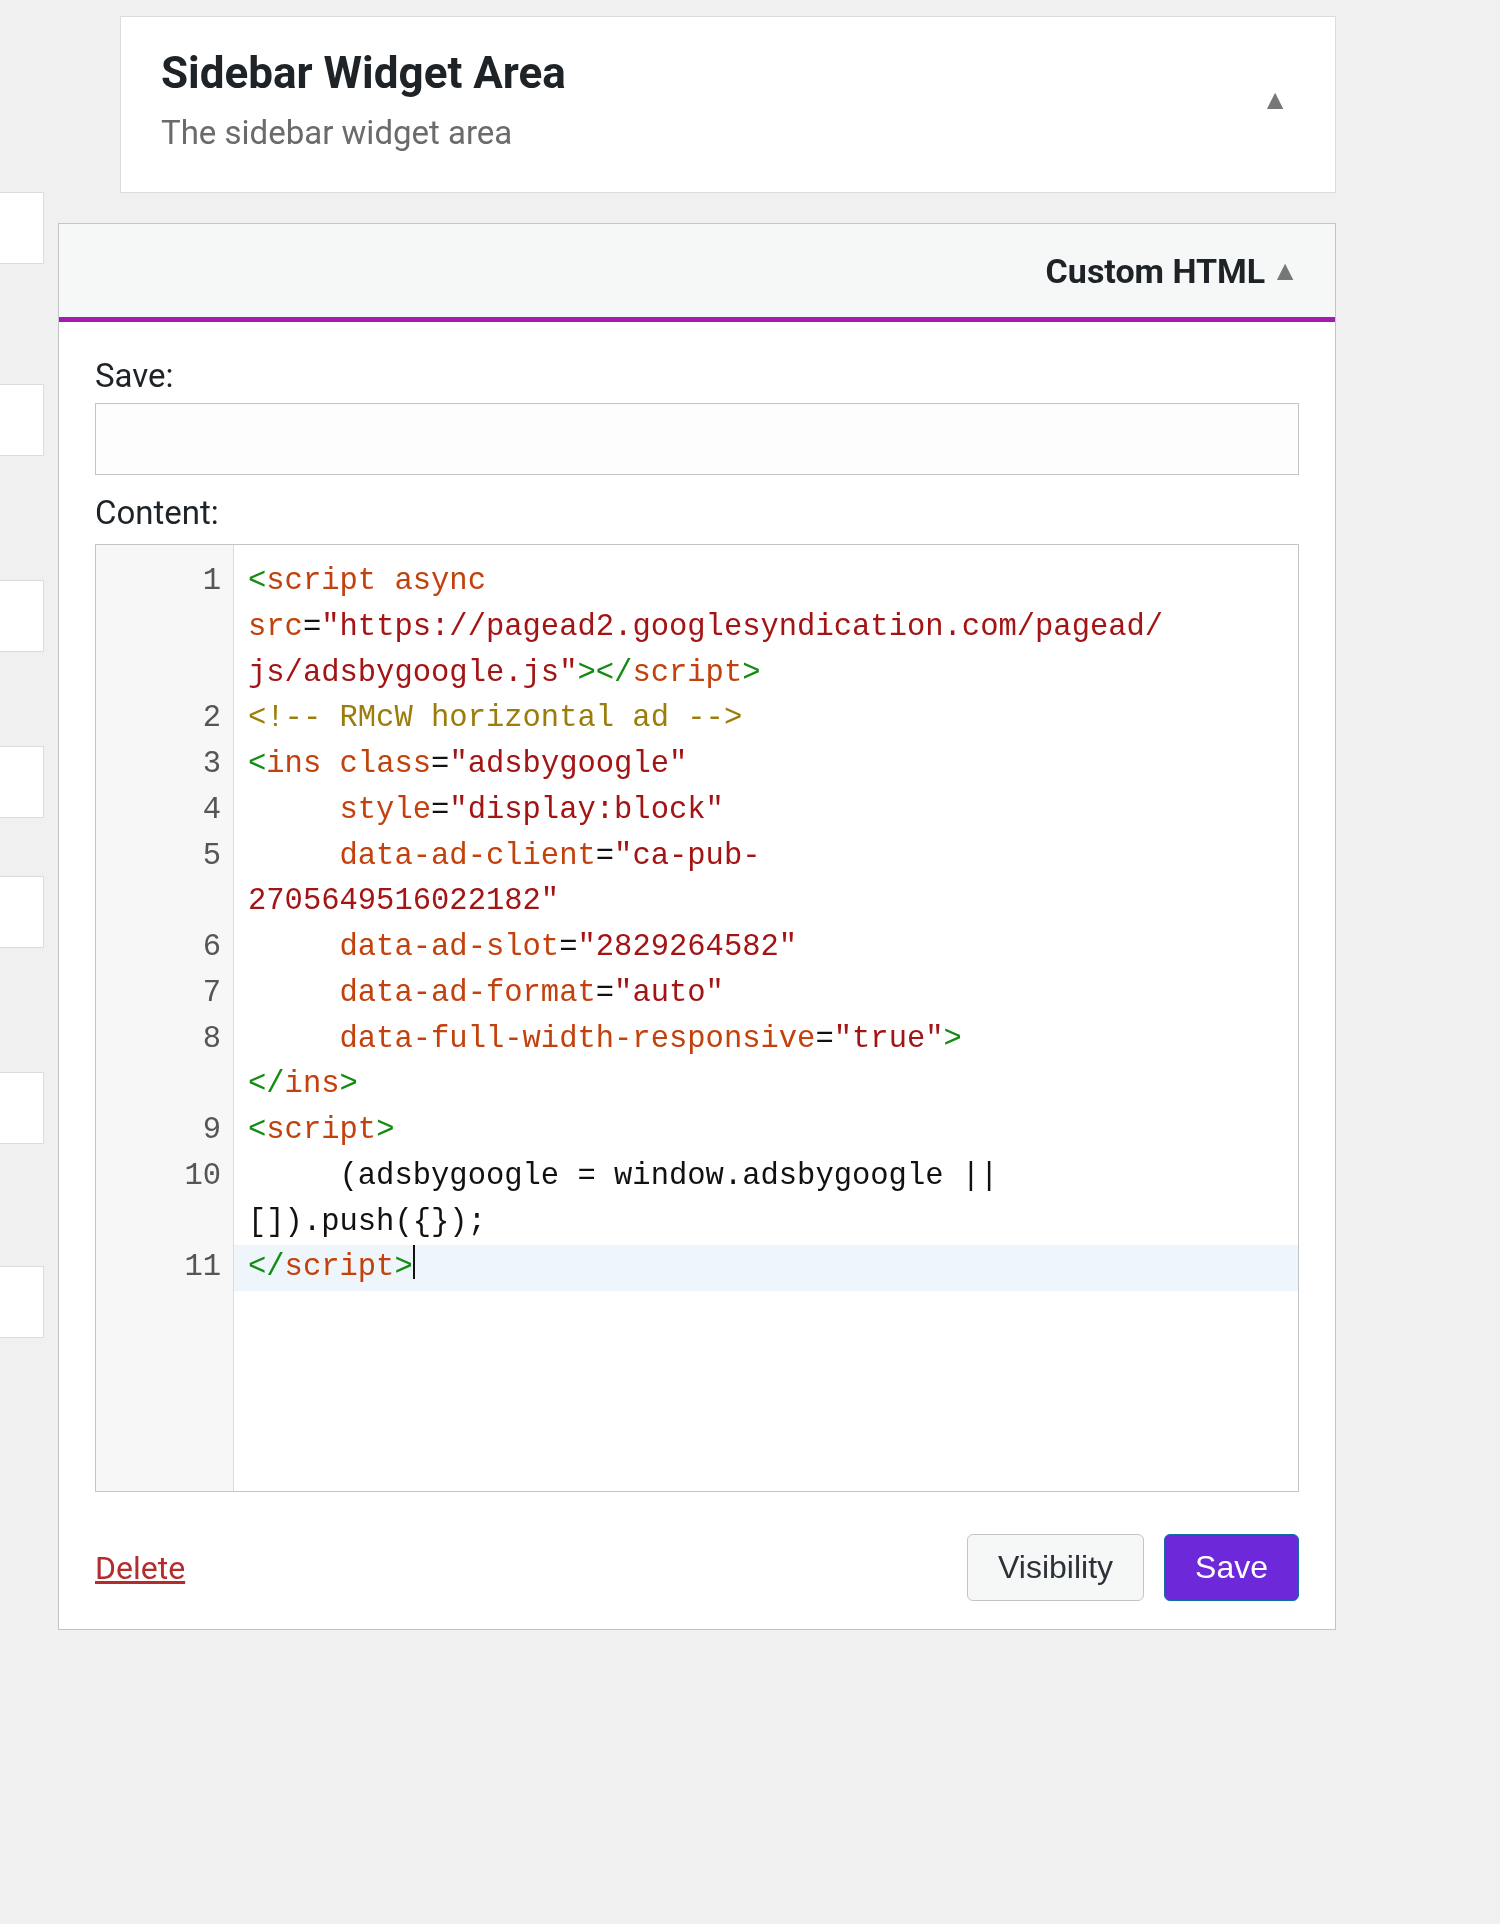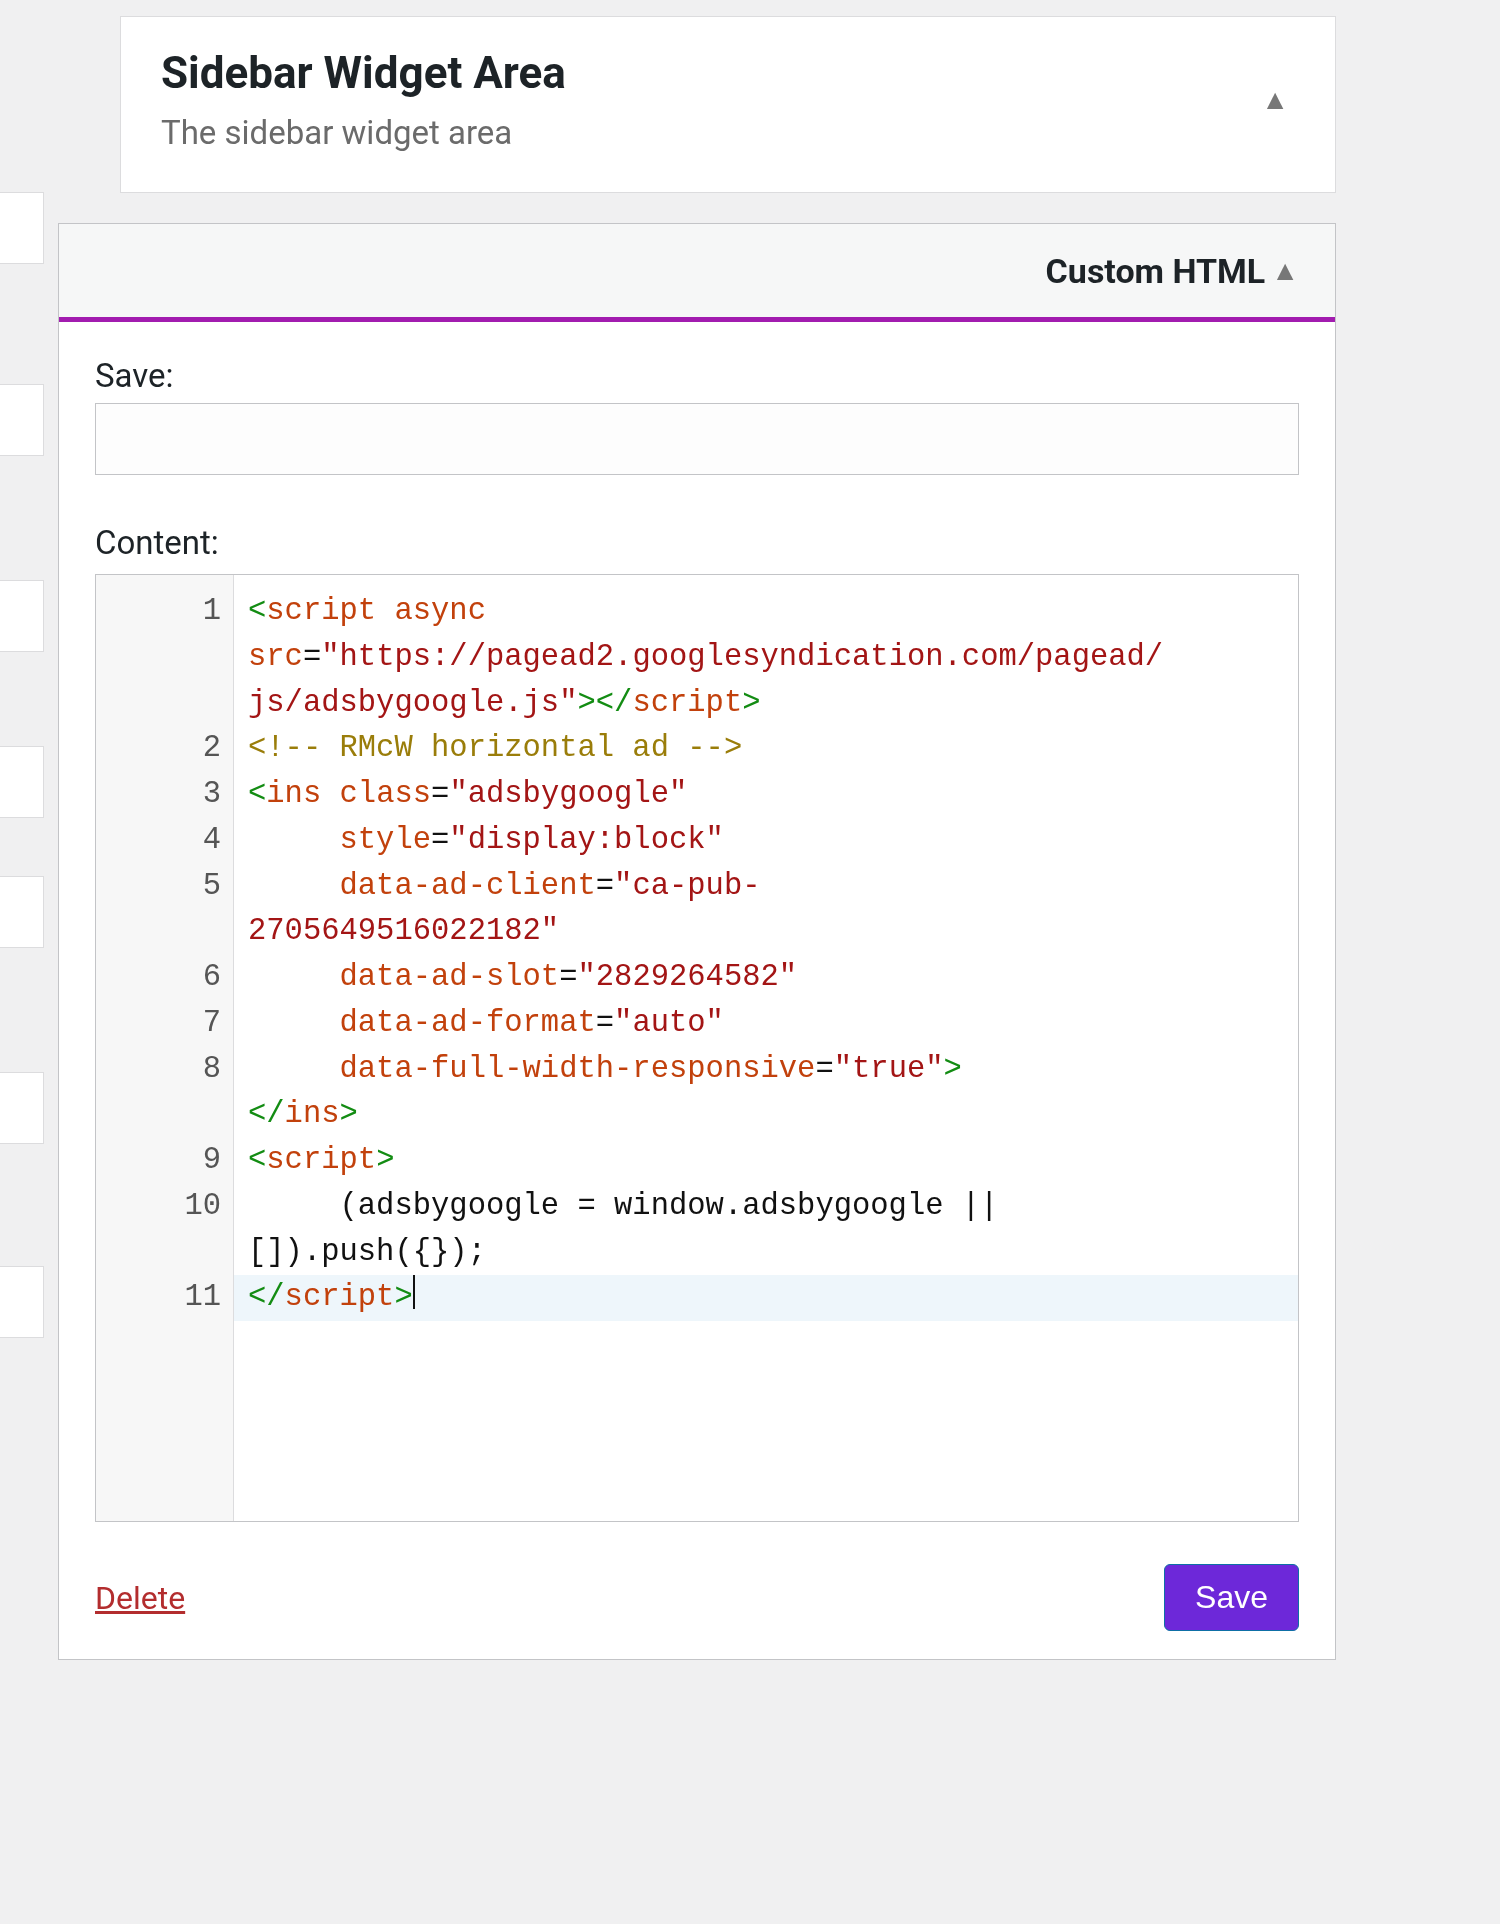--- a/index.html
+++ b/index.html
@@ -94,21 +94,21 @@
   }
   .text-input {
     width: 100%;
     height: 72px;
     border: 1px solid #c3c4c7;
     background: #fdfdfd;
     font-size: 28px;
     padding: 6px 12px;
   }
 
-  .content-wrap { margin-top: 48px; }
+  .content-wrap { margin-top: 18px; }
 
   .code-editor {
     margin-top: 12px;
     border: 1px solid #c3c4c7;
     display: flex;
     height: 948px;
     overflow: hidden;
     font-family: ui-monospace, SFMono-Regular, Menlo, Consolas, "Liberation Mono", monospace;
     font-size: 30.5px;
     line-height: 1.5;
@@ -240,17 +240,18 @@
 11
 </div>
           <div class="code" id="code"><span class="punct">&lt;</span><span class="tag">script</span> <span class="attr">async</span><br><span class="attr">src</span><span class="plain">=</span><span class="str">"https://pagead2.googlesyndication.com/pagead/</span><br><span class="str">js/adsbygoogle.js"</span><span class="punct">&gt;&lt;/</span><span class="tag">script</span><span class="punct">&gt;</span><br><span class="cmt">&lt;!-- RMcW horizontal ad --&gt;</span><br><span class="punct">&lt;</span><span class="tag">ins</span> <span class="attr">class</span><span class="plain">=</span><span class="str">"adsbygoogle"</span><br>     <span class="attr">style</span><span class="plain">=</span><span class="str">"display:block"</span><br>     <span class="attr">data-ad-client</span><span class="plain">=</span><span class="str">"ca-pub-</span><br><span class="str">2705649516022182"</span><br>     <span class="attr">data-ad-slot</span><span class="plain">=</span><span class="str">"2829264582"</span><br>     <span class="attr">data-ad-format</span><span class="plain">=</span><span class="str">"auto"</span><br>     <span class="attr">data-full-width-responsive</span><span class="plain">=</span><span class="str">"true"</span><span class="punct">&gt;</span><br><span class="punct">&lt;/</span><span class="tag">ins</span><span class="punct">&gt;</span><br><span class="punct">&lt;</span><span class="tag">script</span><span class="punct">&gt;</span><br>     <span class="plain">(adsbygoogle = window.adsbygoogle || </span><br><span class="plain">[]).push({});</span><br><span class="active-line-bg"><span class="punct">&lt;/</span><span class="tag">script</span><span class="punct">&gt;</span><span class="cursor"></span></span><br></div>
         </div>
       </div>
     </div>
 
     <div class="widget-footer">
       <a class="delete-link">Delete</a>
       <div class="footer-right">
+        <button class="btn btn-secondary">Visibility</button>
         <button class="btn btn-primary">Save</button>
       </div>
     </div>
   </div>
 </div>
 
 </body></html>

